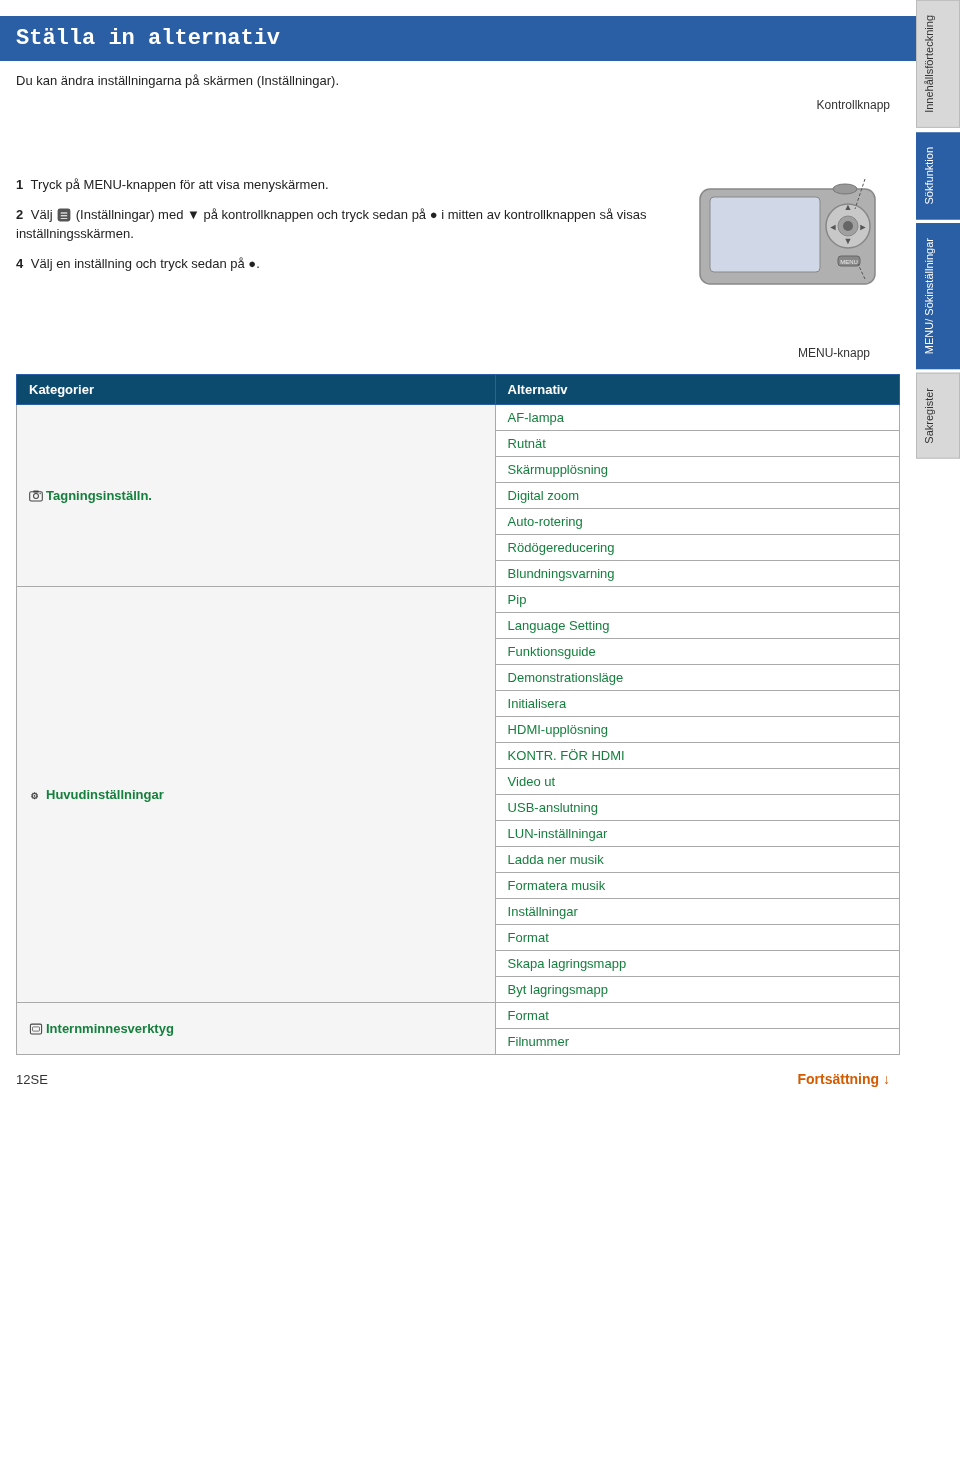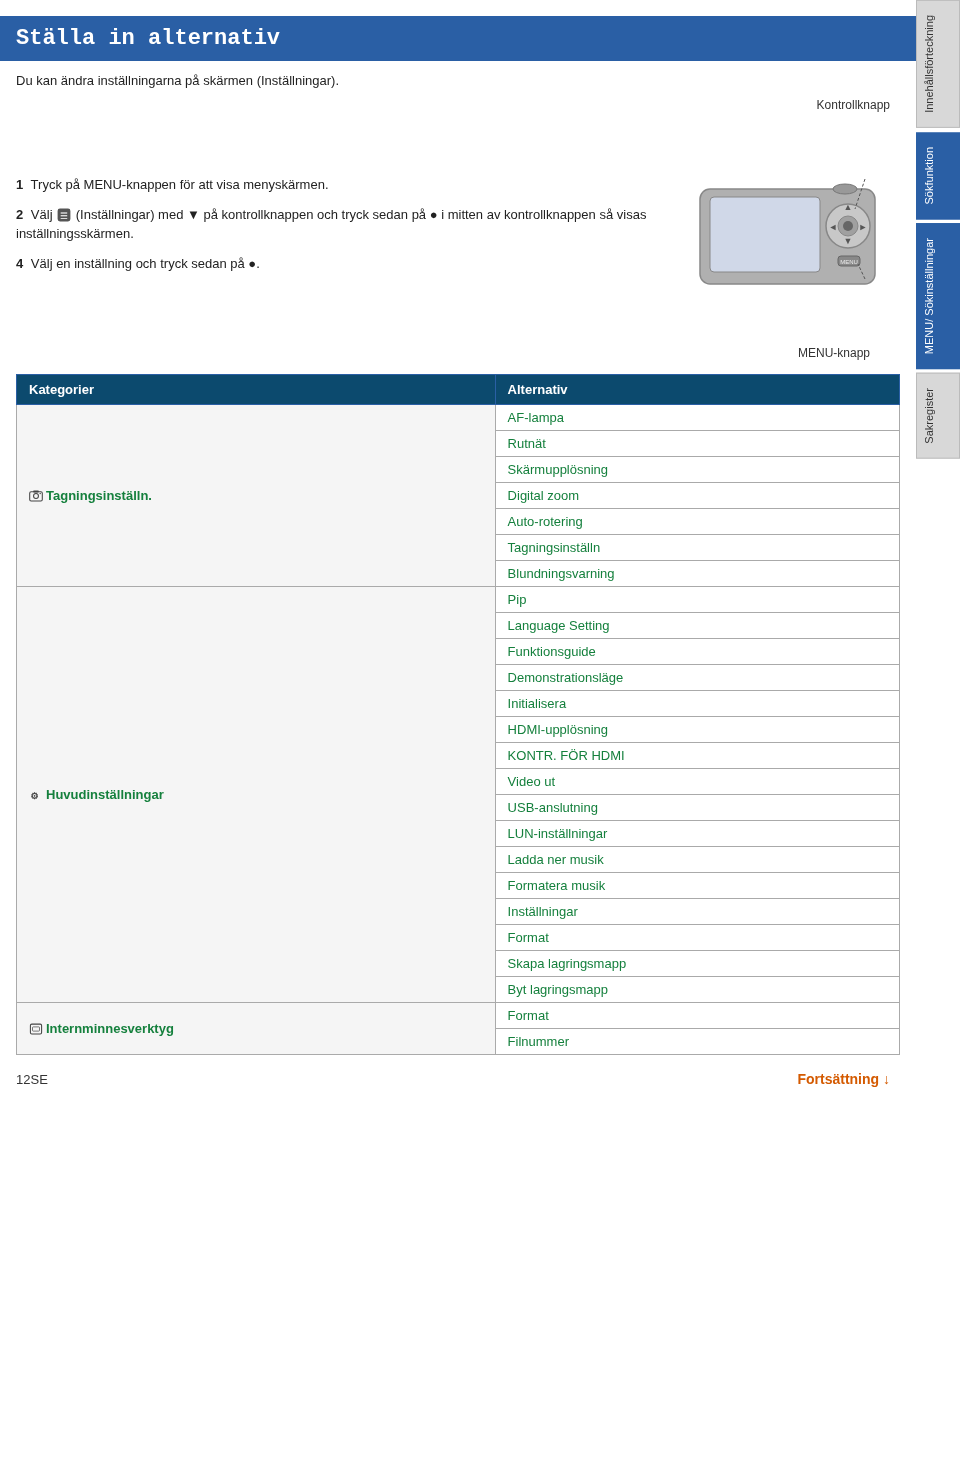--- a/index.html
+++ b/index.html
@@ -277,21 +277,21 @@
         <tr>
           <td>Skärmupplösning</td>
         </tr>
         <tr>
           <td>Digital zoom</td>
         </tr>
         <tr>
           <td>Auto-rotering</td>
         </tr>
         <tr>
-          <td>Tagningsinställn</td>
+          <td>Rödögereducering</td>
         </tr>
         <tr>
           <td>Blundningsvarning</td>
         </tr>
         <tr>
           <td rowspan="16" class="category-cell"><svg style="width:14px;height:14px;vertical-align:middle;margin-right:3px;" viewBox="0 0 20 20">
               <text x="2" y="15" font-size="13" fill="#444">⚙</text>
             </svg>Huvudinställningar</td>
           <td>Pip</td>
         </tr>

